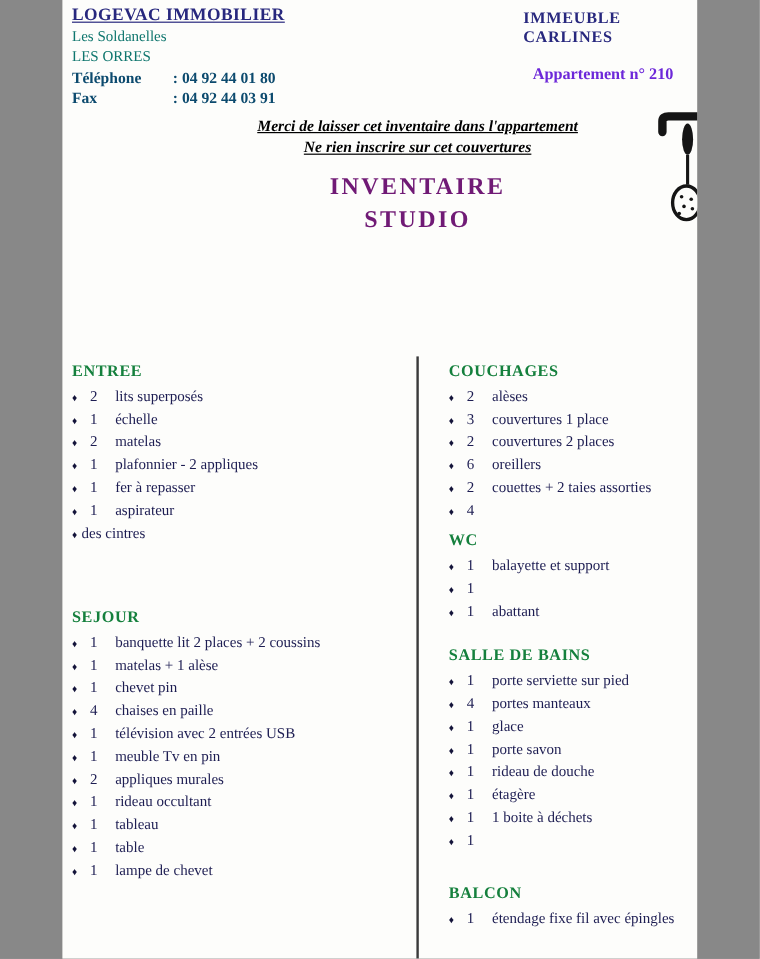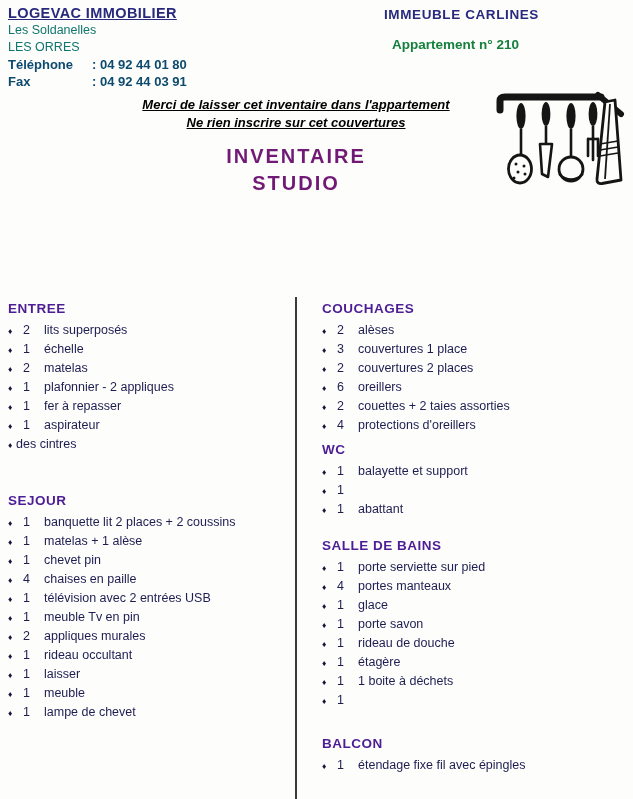--- a/index.html
+++ b/index.html
@@ -1,41 +1,41 @@
 <!DOCTYPE html>
 <html><head>
 <meta charset="utf-8">
 <style>
   * { margin:0; padding:0; box-sizing:border-box; }
   html,body { background:#888; }
   .page {
     position:relative;
-    width:633px; height:799px;
+    width:529px; height:799px;
     margin:0 auto;
     background:#fdfdfb;
     overflow:hidden;
-    font-family:Liberation Sans, sans-serif;
+    font-family:Liberation Serif, serif;
     color:#22225e;
     padding-left:39px;
   }
 
   
   .header-left { position:absolute; left:8px; top:5px; line-height:17px; }
   .company {
     font-size:14.5px; font-weight:bold; letter-spacing:0.4px;
     text-decoration:underline; color:#28287e; white-space:nowrap;
   }
   .addr { font-size:12.5px; color:#0f766e; }
   .contact-row { font-size:13px; font-weight:bold; color:#0c4a6e; display:flex; }
   .contact-row .c-label { display:inline-block; width:84px; }
   .contact-row .c-value { white-space:pre; }
 
   .header-right { position:absolute; left:384px; top:7px; }
   .building { font-size:13.5px; font-weight:bold; letter-spacing:0.6px; color:#28287e; }
-  .apartment { font-size:13.5px; font-weight:bold; color:#15803d; margin:15px 0 0 8px; }
+  .apartment { font-size:13.5px; font-weight:bold; color:#6d28d9; margin:15px 0 0 8px; }
 
   
   .notice {
     position:absolute; left:0; top:96px; width:592px; text-align:center;
     color:#000000; font-size:13px; font-weight:bold; font-style:italic;
     line-height:18px;
   }
   .notice .n-line { text-decoration:underline; }
 
   
@@ -48,33 +48,33 @@
     line-height:27px;
   }
 
   
   .divider { position:absolute; left:295px; top:297px; width:2px; height:502px; background:#3a3a3a; }
   .col { position:absolute; top:300px; }
   .col-left  { left:8px;   width:284px; }
   .col-right { left:322px; width:306px; }
 
   .section h3 {
-    color:#4c1d95; font-size:13.5px; font-weight:bold; letter-spacing:0.5px;
+    color:#15803d; font-size:13.5px; font-weight:bold; letter-spacing:0.5px;
     line-height:18px; margin-bottom:3px; white-space:nowrap;
   }
   .item {
     display:flex; align-items:baseline; line-height:18px;
     font-size:12.5px; color:#1d1d52; white-space:nowrap;
   }
   .item .bullet { width:15px; font-size:8.5px; color:#14143a; flex:0 0 auto; }
   .item .qty    { width:21px; flex:0 0 auto; }
   .item.no-qty .bullet { width:8px; }
 
   
-  .section-sejour        { margin-top:38px; }
+  .section-sejour        { margin-top:51px; }
   .section-wc            { margin-top:6px; }
   .section-salle-de-bains{ margin-top:18px; }
   .section-balcon        { margin-top:25px; }
 </style>
 </head>
 <body>
 
 <div class="page">
 
   <div class="header-left">
@@ -221,26 +221,26 @@
           <span class="label">appliques murales</span>
         </div>
         <div class="item">
           <span class="bullet">♦</span>
           <span class="qty">1</span>
           <span class="label">rideau occultant</span>
         </div>
         <div class="item">
           <span class="bullet">♦</span>
           <span class="qty">1</span>
-          <span class="label">laisser</span>
-        </div>
-        <div class="item">
-          <span class="bullet">♦</span>
-          <span class="qty">1</span>
-          <span class="label">meuble</span>
+          <span class="label">tableau</span>
+        </div>
+        <div class="item">
+          <span class="bullet">♦</span>
+          <span class="qty">1</span>
+          <span class="label">table</span>
         </div>
         <div class="item">
           <span class="bullet">♦</span>
           <span class="qty">1</span>
           <span class="label">lampe de chevet</span>
         </div>
       </section>
     </div>
   <div class="col col-right" id="col-right">
       <section class="section section-couchages">
@@ -266,21 +266,20 @@
           <span class="label">oreillers</span>
         </div>
         <div class="item">
           <span class="bullet">♦</span>
           <span class="qty">2</span>
           <span class="label">couettes + 2 taies assorties</span>
         </div>
         <div class="item">
           <span class="bullet">♦</span>
           <span class="qty">4</span>
-          <span class="label">protections d'oreillers</span>
         </div>
       </section>
       <section class="section section-wc">
         <h3>WC</h3>
         <div class="item">
           <span class="bullet">♦</span>
           <span class="qty">1</span>
           <span class="label">balayette et support</span>
         </div>
         <div class="item">

